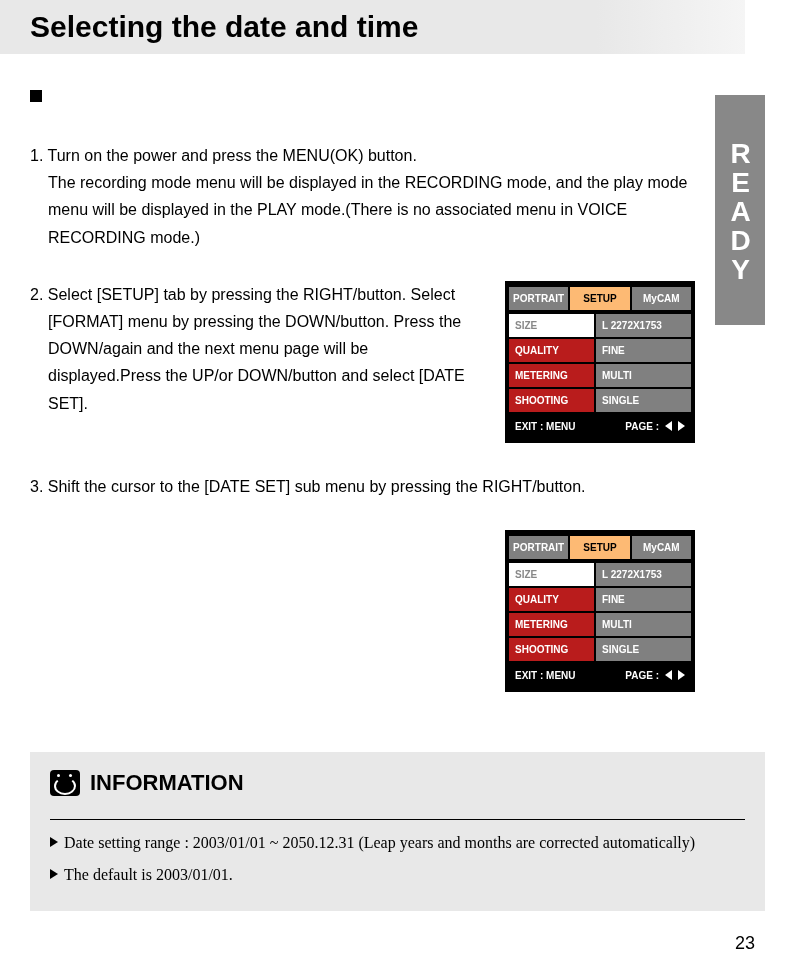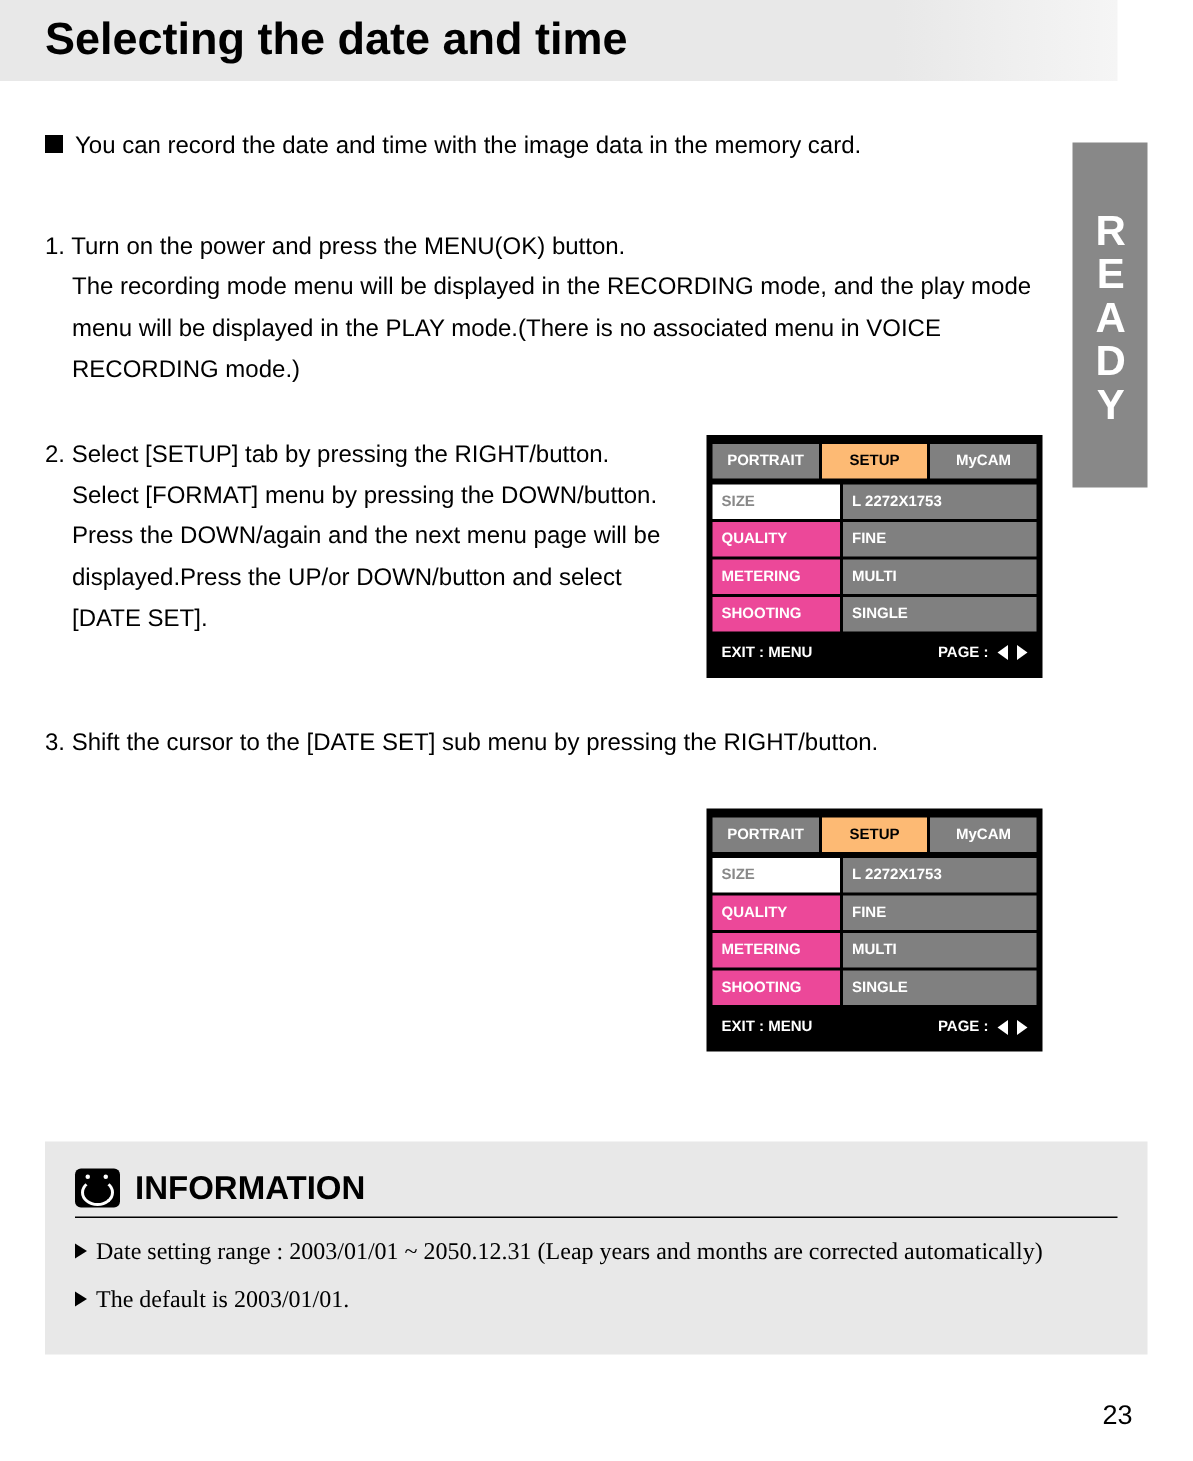--- a/index.html
+++ b/index.html
@@ -68,21 +68,21 @@
     }
     .step-with-screen {
       display: flex;
       gap: 20px;
       align-items: flex-start;
     }
     .step-with-screen .step-text {
       flex: 1;
     }
     .camera-screen {
-      width: 224px;
+      width: 190px;
       background: #000;
       color: #fff;
       font-family: Arial, sans-serif;
       font-size: 11px;
       font-weight: bold;
       padding: 6px 4px;
       flex-shrink: 0;
     }
     .tabs {
       display: flex;
@@ -108,21 +108,21 @@
     }
     .menu-row {
       display: flex;
       gap: 2px;
     }
     .menu-label, .menu-value {
       padding: 3px 6px;
       font-size: 10px;
     }
     .menu-label {
-      background: #ec4899;
+      background: #b91c1c;
       width: 85px;
       color: #fff;
     }
     .menu-label.selected {
       background: #fff;
       color: #888;
     }
     .menu-value {
       background: #808080;
       flex: 1;
@@ -163,21 +163,21 @@
     .info-box {
       background: #e8e8e8;
       margin: 60px 30px 0 30px;
       padding: 18px 20px;
     }
     .info-header {
       display: flex;
       align-items: center;
       gap: 10px;
       border-bottom: 1px solid #000;
-      padding-bottom: 6px;
+      padding-bottom: 23px;
       margin-bottom: 10px;
     }
     .info-icon {
       width: 30px;
       height: 26px;
       background: #000;
       border-radius: 4px;
       position: relative;
       display: flex;
       align-items: center;
@@ -242,21 +242,20 @@
 </div>
 
 <div class="side-tab">
   <span>READY</span>
 </div>
 
 <div class="content">
 
   <div class="intro">
     <span class="square-bullet"></span>
-    <span>You can record the date and time with the image data in the memory card.</span>
   </div>
 
   <div class="step">
     <p>1. Turn on the power and press the MENU(OK) button.</p>
     <p class="indent">The recording mode menu will be displayed in the RECORDING mode, and the play mode menu will be displayed in the PLAY mode.(There is no associated menu in VOICE RECORDING mode.)</p>
   </div>
 
   <div class="step step-with-screen">
     <div class="step-text indent" style="text-indent:-18px;padding-left:18px;">2. Select [SETUP] tab by pressing the RIGHT/button. Select [FORMAT] menu by pressing the DOWN/button. Press the DOWN/again and the next menu page will be displayed.Press the UP/or DOWN/button and select [DATE SET].</div>
 

